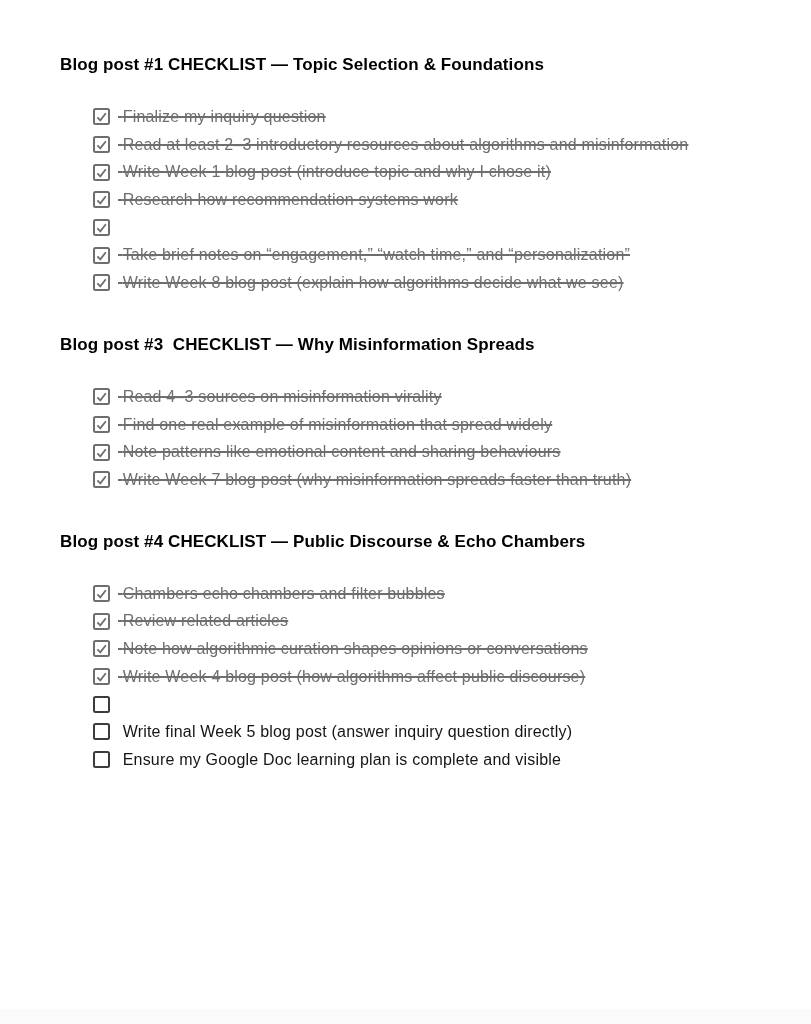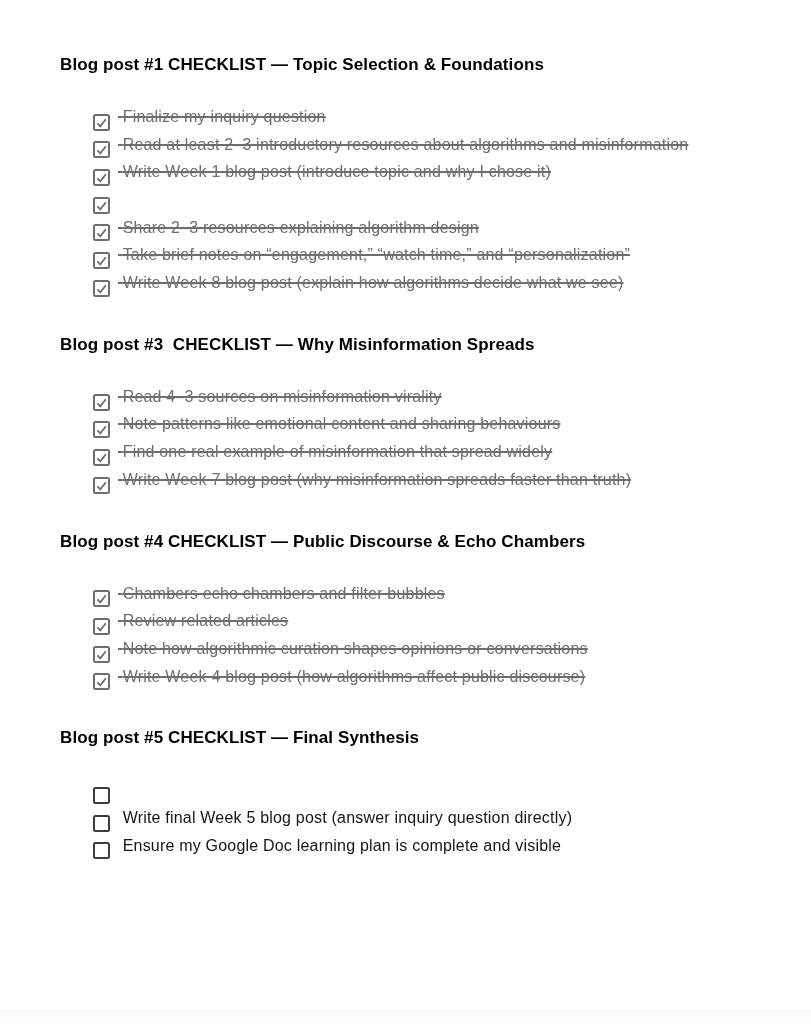--- a/index.html
+++ b/index.html
@@ -30,21 +30,21 @@
     line-height: 20px;
     letter-spacing: 0.1px;
     color: var(--heading-text, #000);
     white-space: pre-wrap;
     margin: 38px 0 28px 0;
   }
   .section:first-child .section-heading { margin-top: 0; }
   .checklist { margin-left: 33px; }
   .checklist-item {
     display: flex;
-    align-items: flex-end;
+    align-items: center;
     height: 27.7px;
   }
   .checkbox {
     flex: 0 0 auto;
     width: 17px; height: 17px;
     border: 2px solid var(--unchecked-box, #3c3c3c);
     border-radius: 2.5px;
     display: flex; align-items: center; justify-content: center;
     cursor: pointer;
     background: transparent;
@@ -111,29 +111,29 @@
   </section>
 
   <section class="section">
     <div class="checklist">
   <div class="checklist-item">
     <span class="checkbox checked" role="checkbox" aria-checked="true">
       <svg class="check-icon" viewBox="0 0 13 13">
         <polyline points="2.4,7.3 5.3,10.3 10.8,3.2" fill="none" stroke="#6e6e6e" stroke-width="1.8"></polyline>
       </svg>
     </span>
-  </div>
-
-  <div class="checklist-item">
-    <span class="checkbox checked" role="checkbox" aria-checked="true">
-      <svg class="check-icon" viewBox="0 0 13 13">
-        <polyline points="2.4,7.3 5.3,10.3 10.8,3.2" fill="none" stroke="#6e6e6e" stroke-width="1.8"></polyline>
-      </svg>
-    </span>
-    <span class="item-text checked">Share 2–3 resources explaining algorithm design</span>
+    <span class="item-text checked">Research how recommendation systems work</span>
+  </div>
+
+  <div class="checklist-item">
+    <span class="checkbox checked" role="checkbox" aria-checked="true">
+      <svg class="check-icon" viewBox="0 0 13 13">
+        <polyline points="2.4,7.3 5.3,10.3 10.8,3.2" fill="none" stroke="#6e6e6e" stroke-width="1.8"></polyline>
+      </svg>
+    </span>
   </div>
 
   <div class="checklist-item">
     <span class="checkbox checked" role="checkbox" aria-checked="true">
       <svg class="check-icon" viewBox="0 0 13 13">
         <polyline points="2.4,7.3 5.3,10.3 10.8,3.2" fill="none" stroke="#6e6e6e" stroke-width="1.8"></polyline>
       </svg>
     </span>
     <span class="item-text checked">Take brief notes on “engagement,” “watch time,” and “personalization”</span>
   </div>
@@ -160,38 +160,38 @@
     </span>
     <span class="item-text checked">Read 4–3 sources on misinformation virality</span>
   </div>
 
   <div class="checklist-item">
     <span class="checkbox checked" role="checkbox" aria-checked="true">
       <svg class="check-icon" viewBox="0 0 13 13">
         <polyline points="2.4,7.3 5.3,10.3 10.8,3.2" fill="none" stroke="#6e6e6e" stroke-width="1.8"></polyline>
       </svg>
     </span>
+    <span class="item-text checked">Find one real example of misinformation that spread widely</span>
+  </div>
+
+  <div class="checklist-item">
+    <span class="checkbox checked" role="checkbox" aria-checked="true">
+      <svg class="check-icon" viewBox="0 0 13 13">
+        <polyline points="2.4,7.3 5.3,10.3 10.8,3.2" fill="none" stroke="#6e6e6e" stroke-width="1.8"></polyline>
+      </svg>
+    </span>
     <span class="item-text checked">Note patterns like emotional content and sharing behaviours</span>
   </div>
 
   <div class="checklist-item">
     <span class="checkbox checked" role="checkbox" aria-checked="true">
       <svg class="check-icon" viewBox="0 0 13 13">
         <polyline points="2.4,7.3 5.3,10.3 10.8,3.2" fill="none" stroke="#6e6e6e" stroke-width="1.8"></polyline>
       </svg>
     </span>
-    <span class="item-text checked">Find one real example of misinformation that spread widely</span>
-  </div>
-
-  <div class="checklist-item">
-    <span class="checkbox checked" role="checkbox" aria-checked="true">
-      <svg class="check-icon" viewBox="0 0 13 13">
-        <polyline points="2.4,7.3 5.3,10.3 10.8,3.2" fill="none" stroke="#6e6e6e" stroke-width="1.8"></polyline>
-      </svg>
-    </span>
     <span class="item-text checked">Write Week 7 blog post (why misinformation spreads faster than truth)</span>
   </div>
 </div>
   </section>
 
   <section class="section">
     <h2 class="section-heading">Blog post #4 CHECKLIST — Public Discourse &amp; Echo Chambers</h2>
     <div class="checklist">
   <div class="checklist-item">
     <span class="checkbox checked" role="checkbox" aria-checked="true">
@@ -225,21 +225,20 @@
       <svg class="check-icon" viewBox="0 0 13 13">
         <polyline points="2.4,7.3 5.3,10.3 10.8,3.2" fill="none" stroke="#6e6e6e" stroke-width="1.8"></polyline>
       </svg>
     </span>
     <span class="item-text checked">Write Week 4 blog post (how algorithms affect public discourse)</span>
   </div>
 </div>
   </section>
 
   <section class="section">
-    <h2 class="section-heading">Blog post #5 CHECKLIST — Final Synthesis</h2>
     <div class="checklist">
   <div class="checklist-item">
     <span class="checkbox" role="checkbox" aria-checked="false">
       
     </span>
   </div>
 
 
   <div class="checklist-item">
     <span class="checkbox" role="checkbox" aria-checked="false">

